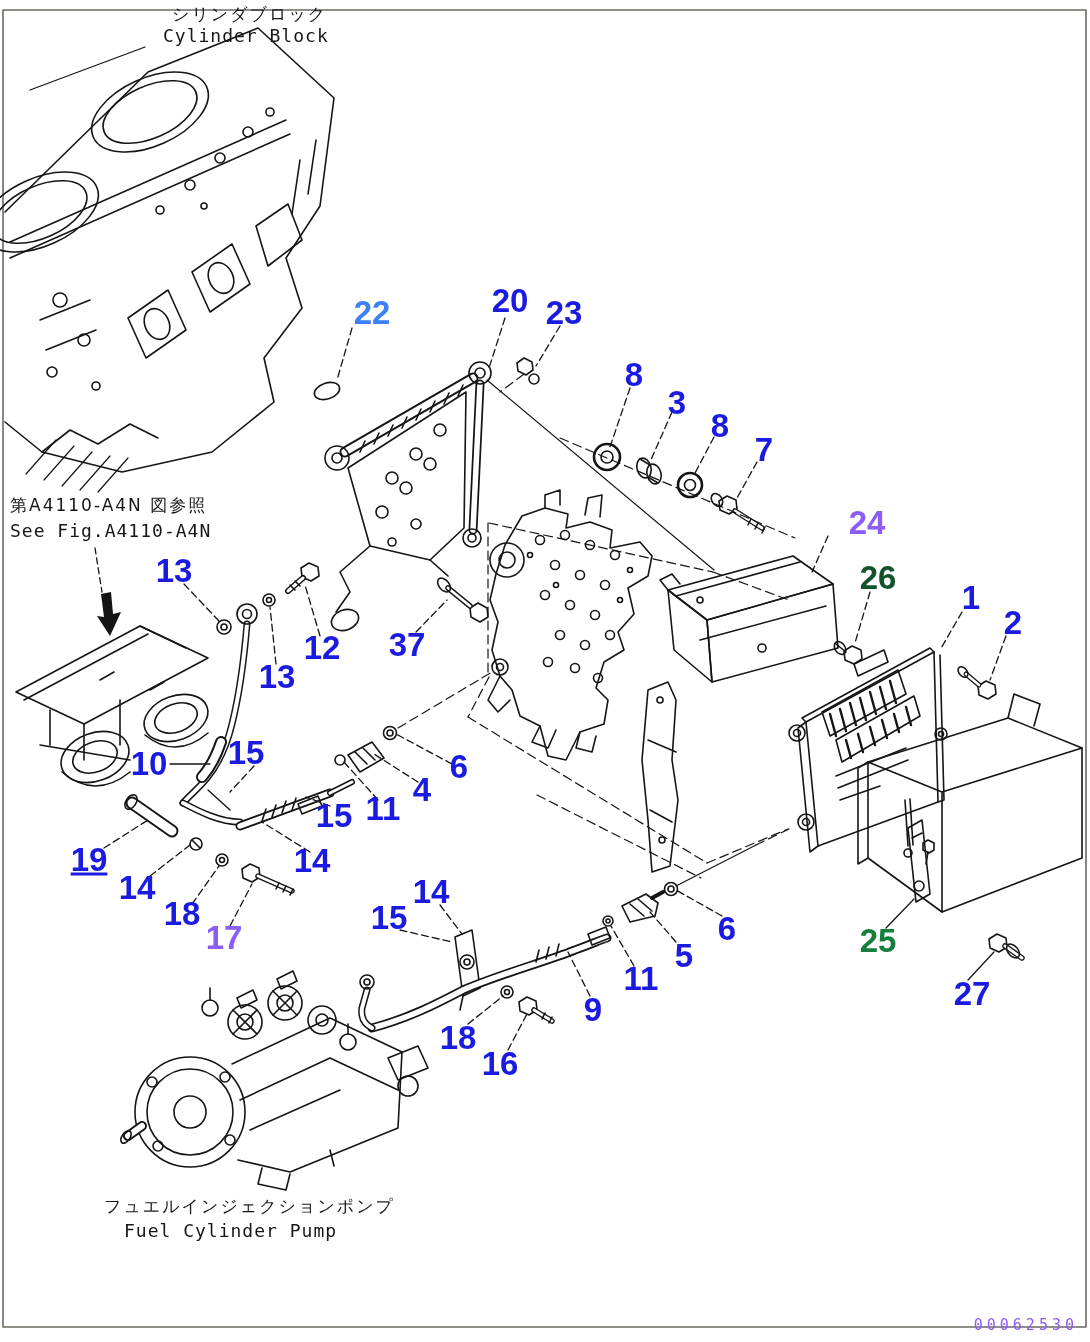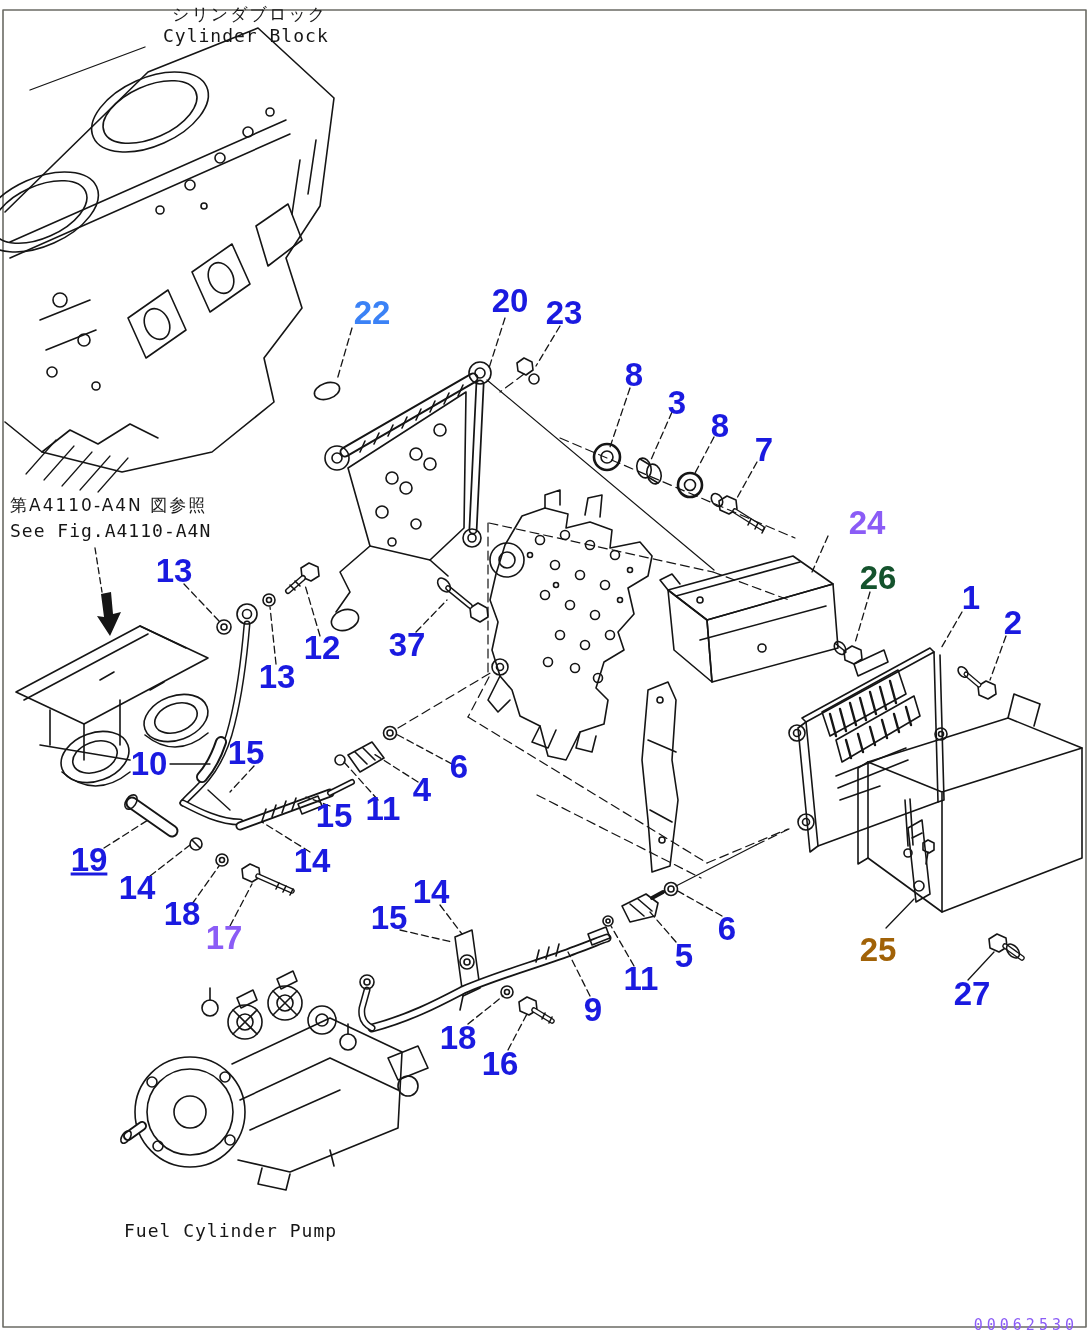--- a/index.html
+++ b/index.html
@@ -388,20 +388,21 @@
     <path d="M170 764 L210 764" stroke-dasharray="none"></path>
   </g>
 </svg>
 
   <div class="cap cap-jp" style="left:172px;top:3px;">シリンダブロック</div>
   <div class="cap cap-en" style="left:163px;top:25px;">Cylinder Block</div>
 
   <div class="cap cap-jp" style="left:10px;top:494px;">第A4110-A4N 図参照</div>
   <div class="cap cap-en" style="left:10px;top:520px;">See Fig.A4110-A4N</div>
 
+  <div class="cap cap-jp" style="left:104px;top:1195px;">フュエルインジェクションポンプ</div>
   <div class="cap cap-en" style="left:124px;top:1220px;">Fuel Cylinder Pump</div>
 
   <div class="doc-id">00062530</div>
 
   <div id="labels">
       <div class="part-label" style="left: 372px; top: 312px; color: #3b82f6;">22</div>
       <div class="part-label" style="left: 510px; top: 300px; color: rgb(26, 26, 224);">20</div>
       <div class="part-label" style="left: 564px; top: 312px; color: rgb(26, 26, 224);">23</div>
       <div class="part-label" style="left: 634px; top: 374px; color: rgb(26, 26, 224);">8</div>
       <div class="part-label" style="left: 677px; top: 402px; color: rgb(26, 26, 224);">3</div>
@@ -427,16 +428,16 @@
       <div class="part-label" style="left: 182px; top: 913px; color: rgb(26, 26, 224);">18</div>
       <div class="part-label" style="left: 224px; top: 937px; color: #8b5cf6;">17</div>
       <div class="part-label" style="left: 431px; top: 891px; color: rgb(26, 26, 224);">14</div>
       <div class="part-label" style="left: 389px; top: 917px; color: rgb(26, 26, 224);">15</div>
       <div class="part-label" style="left: 593px; top: 1009px; color: rgb(26, 26, 224);">9</div>
       <div class="part-label" style="left: 641px; top: 978px; color: rgb(26, 26, 224);">11</div>
       <div class="part-label" style="left: 684px; top: 955px; color: rgb(26, 26, 224);">5</div>
       <div class="part-label" style="left: 727px; top: 928px; color: rgb(26, 26, 224);">6</div>
       <div class="part-label" style="left: 458px; top: 1037px; color: rgb(26, 26, 224);">18</div>
       <div class="part-label" style="left: 500px; top: 1063px; color: rgb(26, 26, 224);">16</div>
-      <div class="part-label" style="left: 878px; top: 940px; color: #a16207; margin-top: 9px;">25</div>
+      <div class="part-label" style="left: 878px; top: 940px; color: #15803d;">25</div>
       <div class="part-label" style="left: 972px; top: 993px; color: rgb(26, 26, 224);">27</div>
     </div>
 </div>
 
 </body></html>

